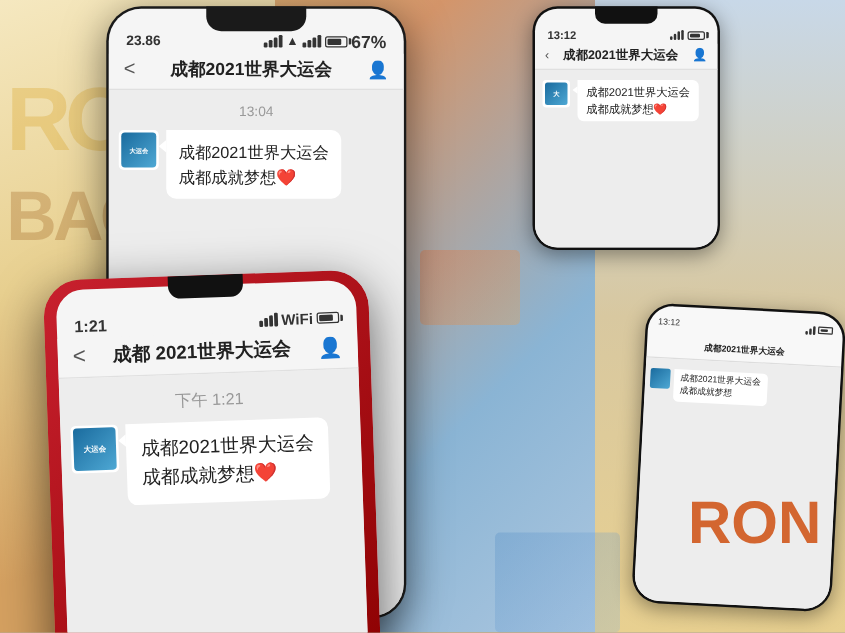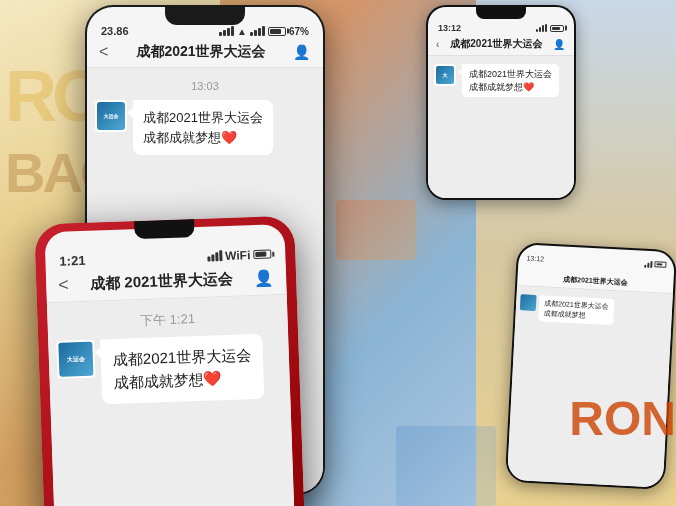--- a/index.html
+++ b/index.html
@@ -44,21 +44,21 @@
     }
     .bg-text-bao {
       position: absolute;
       left: 5px; top: 140px;
       font-size: 56px; font-weight: 900;
       color: #8B450040; letter-spacing: -3px;
       z-index: 2;
     }
     .bg-text-ron-right {
       position: absolute;
-      right: 0; bottom: 60px;
+      right: 19px; bottom: 60px;
       font-size: 48px; font-weight: 900;
       color: #cc4400cc;
       z-index: 15;
     }
 
     
     .phone-main {
       position: absolute;
       left: 85px; top: 5px;
       width: 240px; height: 490px;
@@ -439,32 +439,32 @@
         <span class="wifi-icon">▲</span>
         <div style="display:flex;align-items:flex-end;gap:1px;height:10px">
           <div class="signal-bar" style="height:4px"></div>
           <div class="signal-bar" style="height:6px"></div>
           <div class="signal-bar" style="height:8px"></div>
           <div class="signal-bar" style="height:10px"></div>
         </div>
         <div class="battery-icon">
           <div class="battery-fill"></div>
         </div>
-        <span style="font-size:10px">67%</span>
+        <span style="font-size:14px">67%</span>
       </div>
     </div>
 
     <div class="nav-bar">
       <span class="nav-back">&lt;</span>
       <span class="nav-title">成都2021世界大运会</span>
       <span class="nav-icon">👤</span>
     </div>
 
     <div class="chat-area">
-      <div class="chat-timestamp">13:03</div>
+      <div class="chat-timestamp">13:04</div>
       <div class="chat-message-row">
         <div class="chat-avatar">
           <div class="chengdu-logo">
             <span style="font-size:5px;text-align:center">大运会</span>
           </div>
         </div>
         <div class="chat-bubble">
           <div>成都2021世界大运会</div>
           <div>成都成就梦想❤️</div>
         </div>

